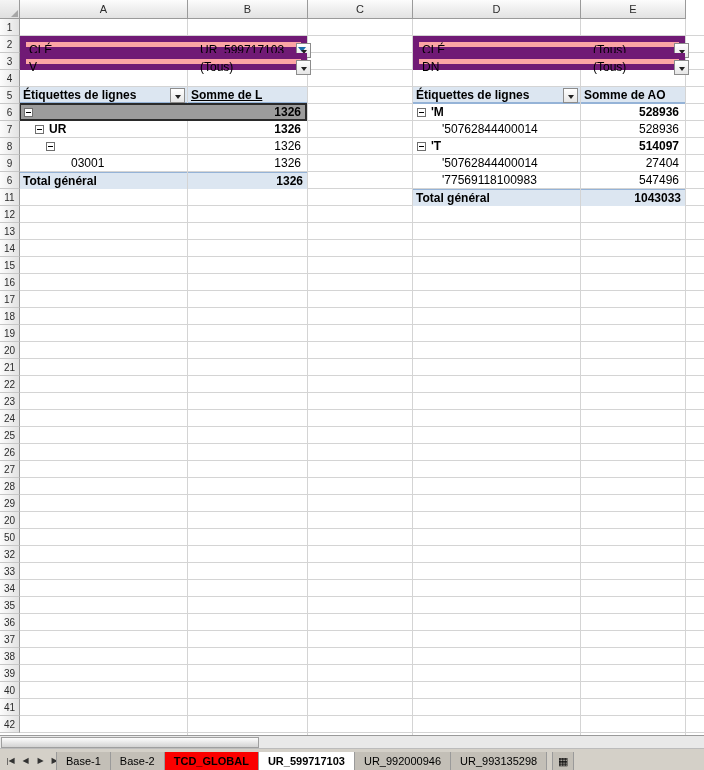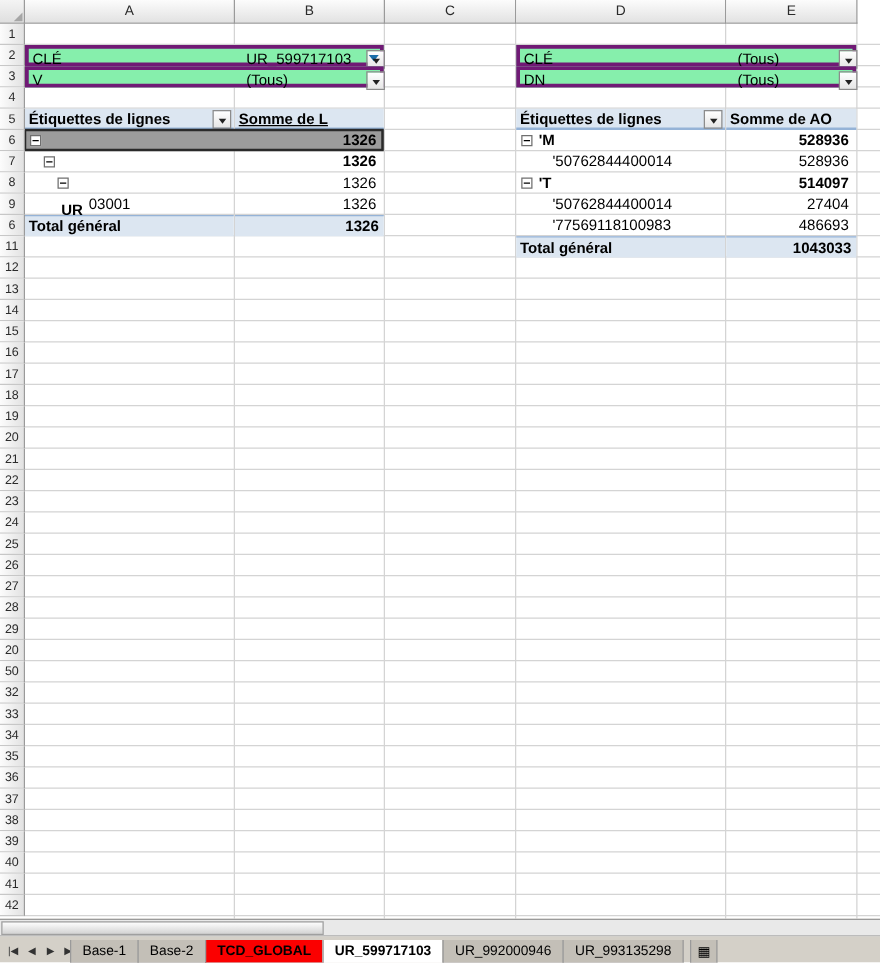--- a/index.html
+++ b/index.html
@@ -103,23 +103,23 @@
     padding: 0 3px;
     white-space: nowrap;
     overflow: hidden;
   }
   .cell.r { text-align: right; }
   .bold { font-weight: bold; }
 
   
   .filter-banner {
     position: absolute;
-    background: #86efac;
+    background: #fca5a5;
     color: #000000;
-    border: 3px solid #701a75;
+    border: 6px solid #701a75;
   }
   .filter-label {
     position: absolute;
     left: 3px; top: 0;
     line-height: 17px;
     font-size: 12px;
   }
   .filter-value {
     position: absolute;
     line-height: 17px;
@@ -395,21 +395,21 @@
         <div class="filter-value" style="left: 174px;">(Tous)</div>
         <div class="dropbtn" style="left: 255px; top: 1px;"></div>
       </div>
       <div class="pivot-head" style="left: 0px; top: 68px; width: 167px; height: 17px;">Étiquettes de lignes</div>
       <div class="dropbtn" style="left: 150px; top: 69px;"></div>
       <div class="pivot-head" style="left: 168px; top: 68px; width: 119px; height: 17px; text-decoration: underline;">Somme de L</div>
       <div class="selected-row" style="left: 0px; top: 85px; width: 287px; height: 16px;"></div>
       <div class="expander" style="left: 4px; top: 89px;"></div>
       <div class="cell r bold" style="left: 168px; top: 85px; width: 116px;">1326</div>
       <div class="expander" style="left: 15px; top: 106px;"></div>
-      <div class="cell bold" style="left: 26px; top: 102px; width: 141px; margin-top: 39px;">UR</div>
+      <div class="cell bold" style="left: 26px; top: 102px; width: 141px;">UR</div>
       <div class="cell r bold" style="left: 168px; top: 102px; width: 116px;">1326</div>
       <div class="expander" style="left: 26px; top: 123px;"></div>
       <div class="cell r" style="left: 168px; top: 119px; width: 116px;">1326</div>
       <div class="cell" style="left: 48px; top: 136px; width: 119px;">03001</div>
       <div class="cell r" style="left: 168px; top: 136px; width: 116px;">1326</div>
       <div class="pivot-total" style="left: 0px; top: 153px; width: 167px; height: 17px;">Total général</div>
       <div class="pivot-total" style="left: 168px; top: 153px; width: 119px; height: 17px; text-align: right; padding-right: 4px;">1326</div>
       <div class="pivot-head" style="left: 393px; top: 68px; width: 167px; height: 17px;">Étiquettes de lignes</div>
       <div class="dropbtn" style="left: 543px; top: 69px;"></div>
       <div class="pivot-head" style="left: 561px; top: 68px; width: 104px; height: 17px;">Somme de AO</div>
@@ -417,21 +417,21 @@
       <div class="cell bold" style="left: 408px; top: 85px; width: 152px;">'M</div>
       <div class="cell r bold" style="left: 561px; top: 85px; width: 101px;">528936</div>
       <div class="cell" style="left: 419px; top: 102px; width: 141px;">'50762844400014</div>
       <div class="cell r" style="left: 561px; top: 102px; width: 101px;">528936</div>
       <div class="expander" style="left: 397px; top: 123px;"></div>
       <div class="cell bold" style="left: 408px; top: 119px; width: 152px;">'T</div>
       <div class="cell r bold" style="left: 561px; top: 119px; width: 101px;">514097</div>
       <div class="cell" style="left: 419px; top: 136px; width: 141px;">'50762844400014</div>
       <div class="cell r" style="left: 561px; top: 136px; width: 101px;">27404</div>
       <div class="cell" style="left: 419px; top: 153px; width: 141px;">'77569118100983</div>
-      <div class="cell r" style="left: 561px; top: 153px; width: 101px;">486693</div>
+      <div class="cell r" style="left: 561px; top: 153px; width: 101px;">547496</div>
       <div class="pivot-total" style="left: 393px; top: 170px; width: 167px; height: 17px;">Total général</div>
       <div class="pivot-total" style="left: 561px; top: 170px; width: 104px; height: 17px; text-align: right; padding-right: 4px;">1043033</div>
       <div class="sel-border" style="left: -1px; top: 84px; width: 288px; height: 18px;"></div>
     </div>
 
   <div id="tabbar">
     <div id="hscroll">
       <div class="thumb"></div>
     </div>
     <div class="nav-btns" id="navbtns">

